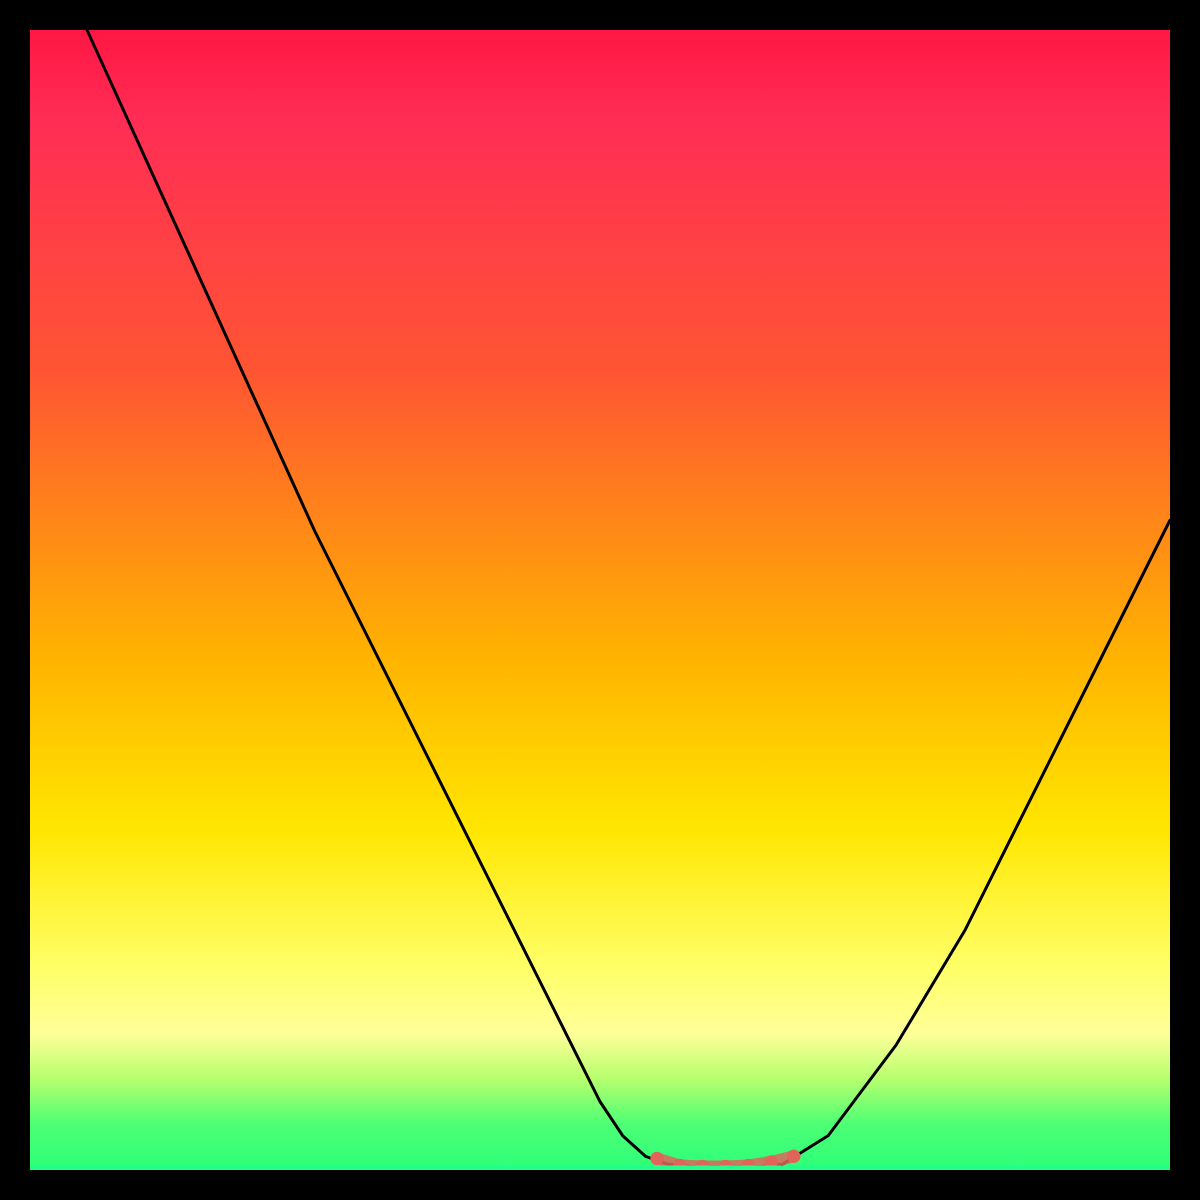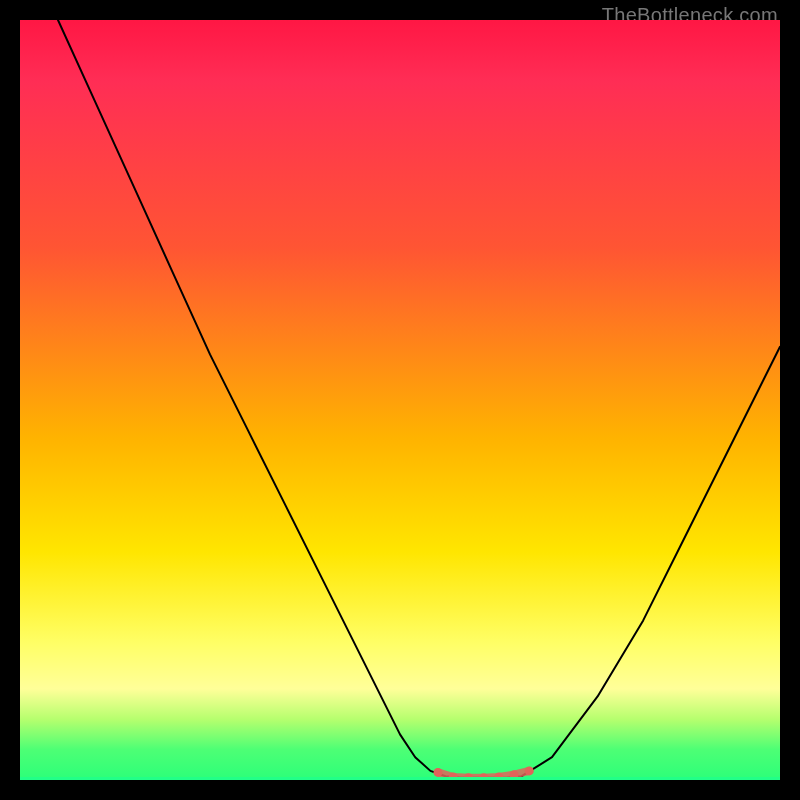--- a/index.html
+++ b/index.html
@@ -61,21 +61,20 @@
     bottom: 20px;
     width: 760px;
     height: 3px;
     background: #22ff88;
   }
 </style>
 </head>
 <body>
 
 <div class="frame">
-  <div class="watermark">TheBottleneck.com</div>
 
   <div class="plot-area">
     <svg id="plot-svg" width="760" height="760" viewBox="0 0 760 760" preserveAspectRatio="none">
         <path d="M38.00,0.00 L76.00,83.60 L114.00,167.20 L152.00,250.80 L190.00,334.40 L228.00,410.40 L266.00,486.40 L304.00,562.40 L342.00,638.40 L380.00,714.40 L395.20,737.20 L410.40,750.88 L425.60,756.20 L425.60,756.20 L440.80,757.72 L456.00,757.72 L471.20,757.72 L486.40,757.72 L501.60,756.20 L501.60,756.20 L532.00,737.20 L577.60,676.40 L623.20,600.40 L668.80,509.20 L714.40,418.00 L760.00,326.80" fill="none" stroke="#000000" stroke-width="2" stroke-linecap="round" stroke-linejoin="round"></path>
         <path d="M418.00,752.40 L433.20,756.96 L448.40,757.72 L463.60,757.72 L478.80,756.96 L494.00,754.68 L509.20,750.88" fill="none" stroke="#e0645a" stroke-width="8" stroke-linecap="round" stroke-linejoin="round" opacity="0.85"></path>
         <circle cx="418.00" cy="752.40" r="4.5" fill="#e0645a"></circle>
         <circle cx="433.20" cy="756.96" r="4.5" fill="#e0645a"></circle>
         <circle cx="448.40" cy="757.72" r="4.5" fill="#e0645a"></circle>
         <circle cx="463.60" cy="757.72" r="4.5" fill="#e0645a"></circle>
         <circle cx="478.80" cy="756.96" r="4.5" fill="#e0645a"></circle>

